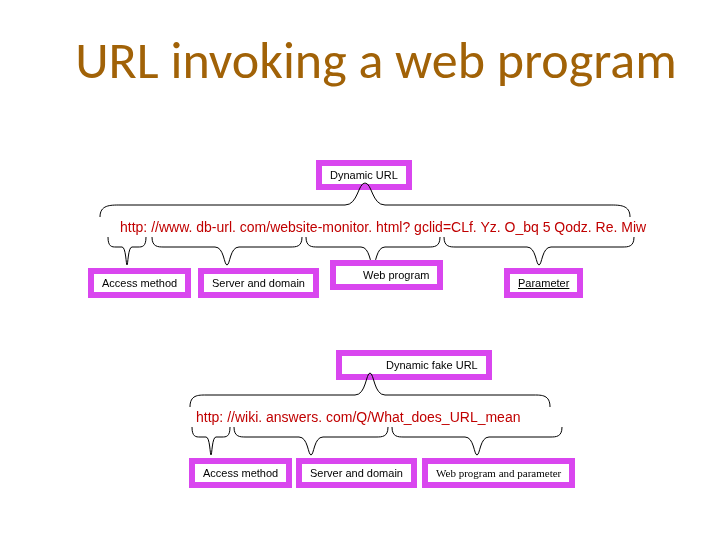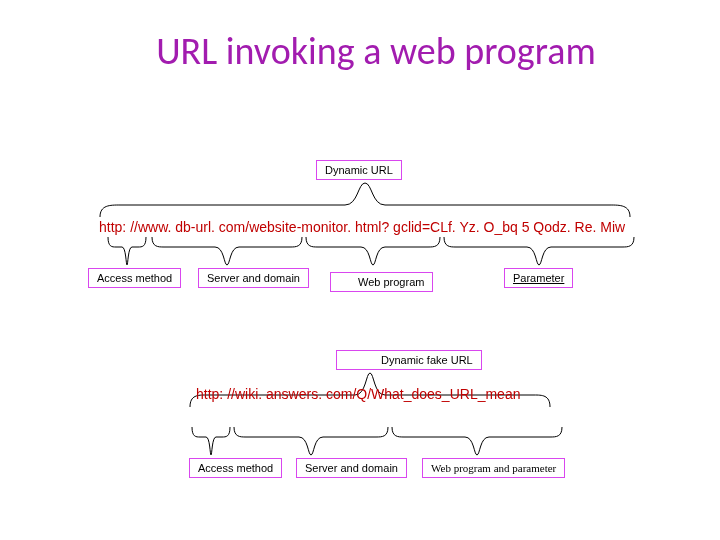--- a/index.html
+++ b/index.html
@@ -11,29 +11,29 @@
     position: relative;
     overflow: hidden;
   }
   .title {
     position: absolute;
     top: 28px;
     left: 0;
     right: 0;
     text-align: center;
     font-family: Calibri, Arial, sans-serif;
-    font-size: 38px;
+    font-size: 52px;
     font-weight: 400;
-    color: #a21caf;
+    color: #a16207;
     padding-left: 32px;
   }
 
   .label-box {
     position: absolute;
-    border: 1px solid #d946ef;
+    border: 6px solid #d946ef;
     background: #fff;
     font-size: 11px;
     padding: 3px 8px;
     white-space: nowrap;
     text-align: center;
   }
 
   .url-text {
     position: absolute;
     font-size: 14px;
@@ -41,29 +41,29 @@
     white-space: nowrap;
   }
 
   svg.bracket {
     position: absolute;
     overflow: visible;
   }
 
   
   .s1-dynamic { left: 316px; top: 160px; }
-  .s1-url { left: 99px; top: 219px; }
+  .s1-url { left: 120px; top: 219px; }
   .s1-access { left: 88px; top: 268px; }
   .s1-server { left: 198px; top: 268px; }
-  .s1-web { left: 330px; top: 272px; padding-left: 27px; }
+  .s1-web { left: 330px; top: 260px; padding-left: 27px; }
   .s1-param { left: 504px; top: 268px; text-decoration: underline; }
 
   
   .s2-dynamic { left: 336px; top: 350px; padding-left: 44px; }
-  .s2-url { left: 196px; top: 386px; }
+  .s2-url { left: 196px; top: 409px; }
   .s2-access { left: 189px; top: 458px; }
   .s2-server { left: 296px; top: 458px; }
   .s2-web { left: 422px; top: 458px; font-family: Liberation Serif, serif; }
 </style>
 </head>
 <body>
 
 <div class="title">URL invoking a web program</div>
 
 <div class="label-box s1-dynamic">Dynamic URL</div>

